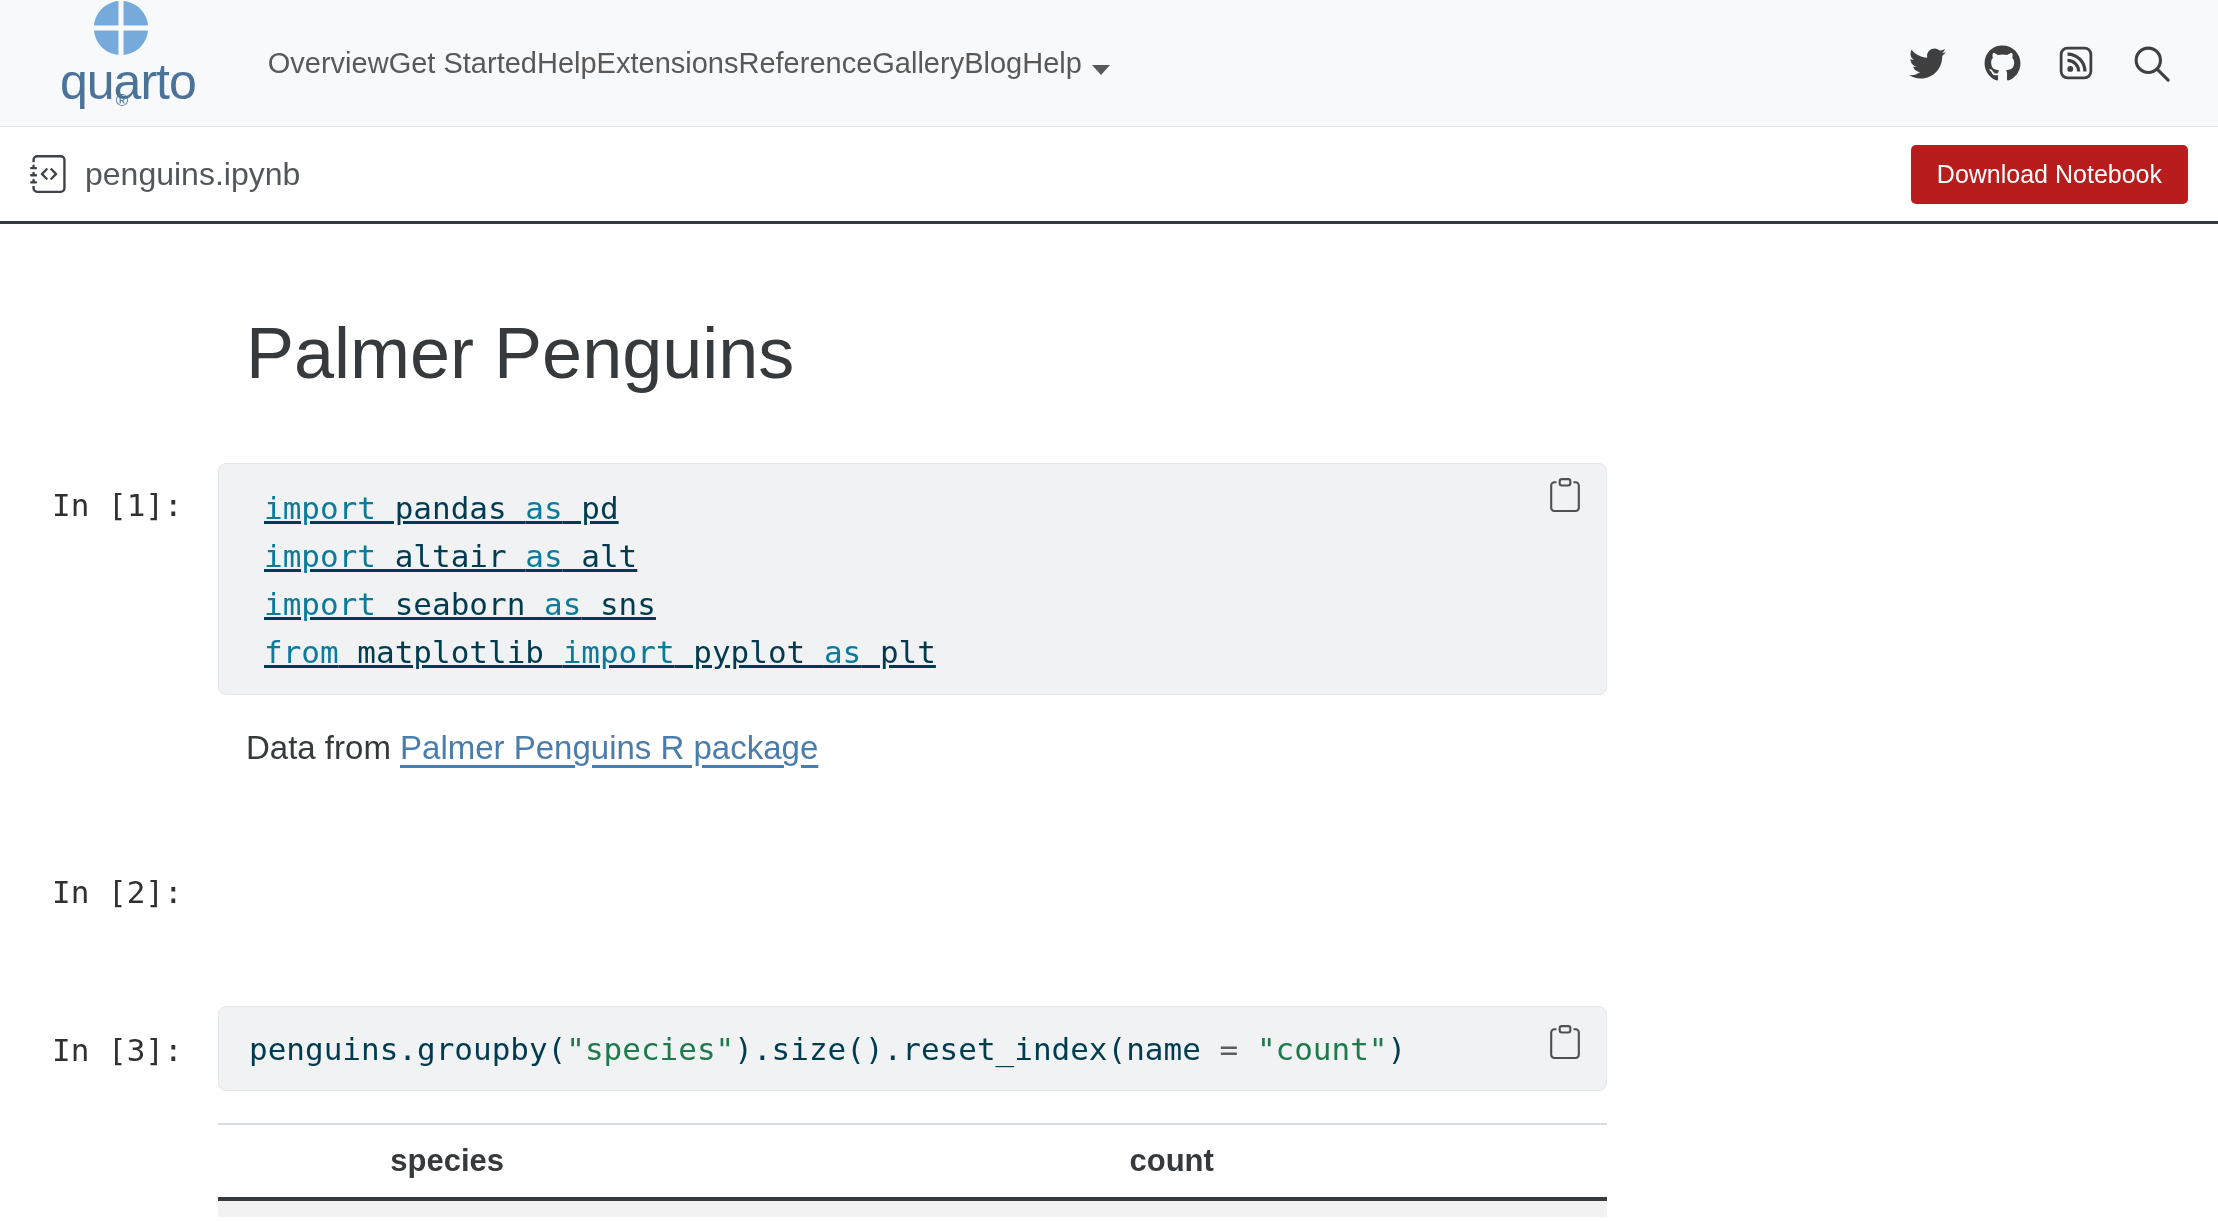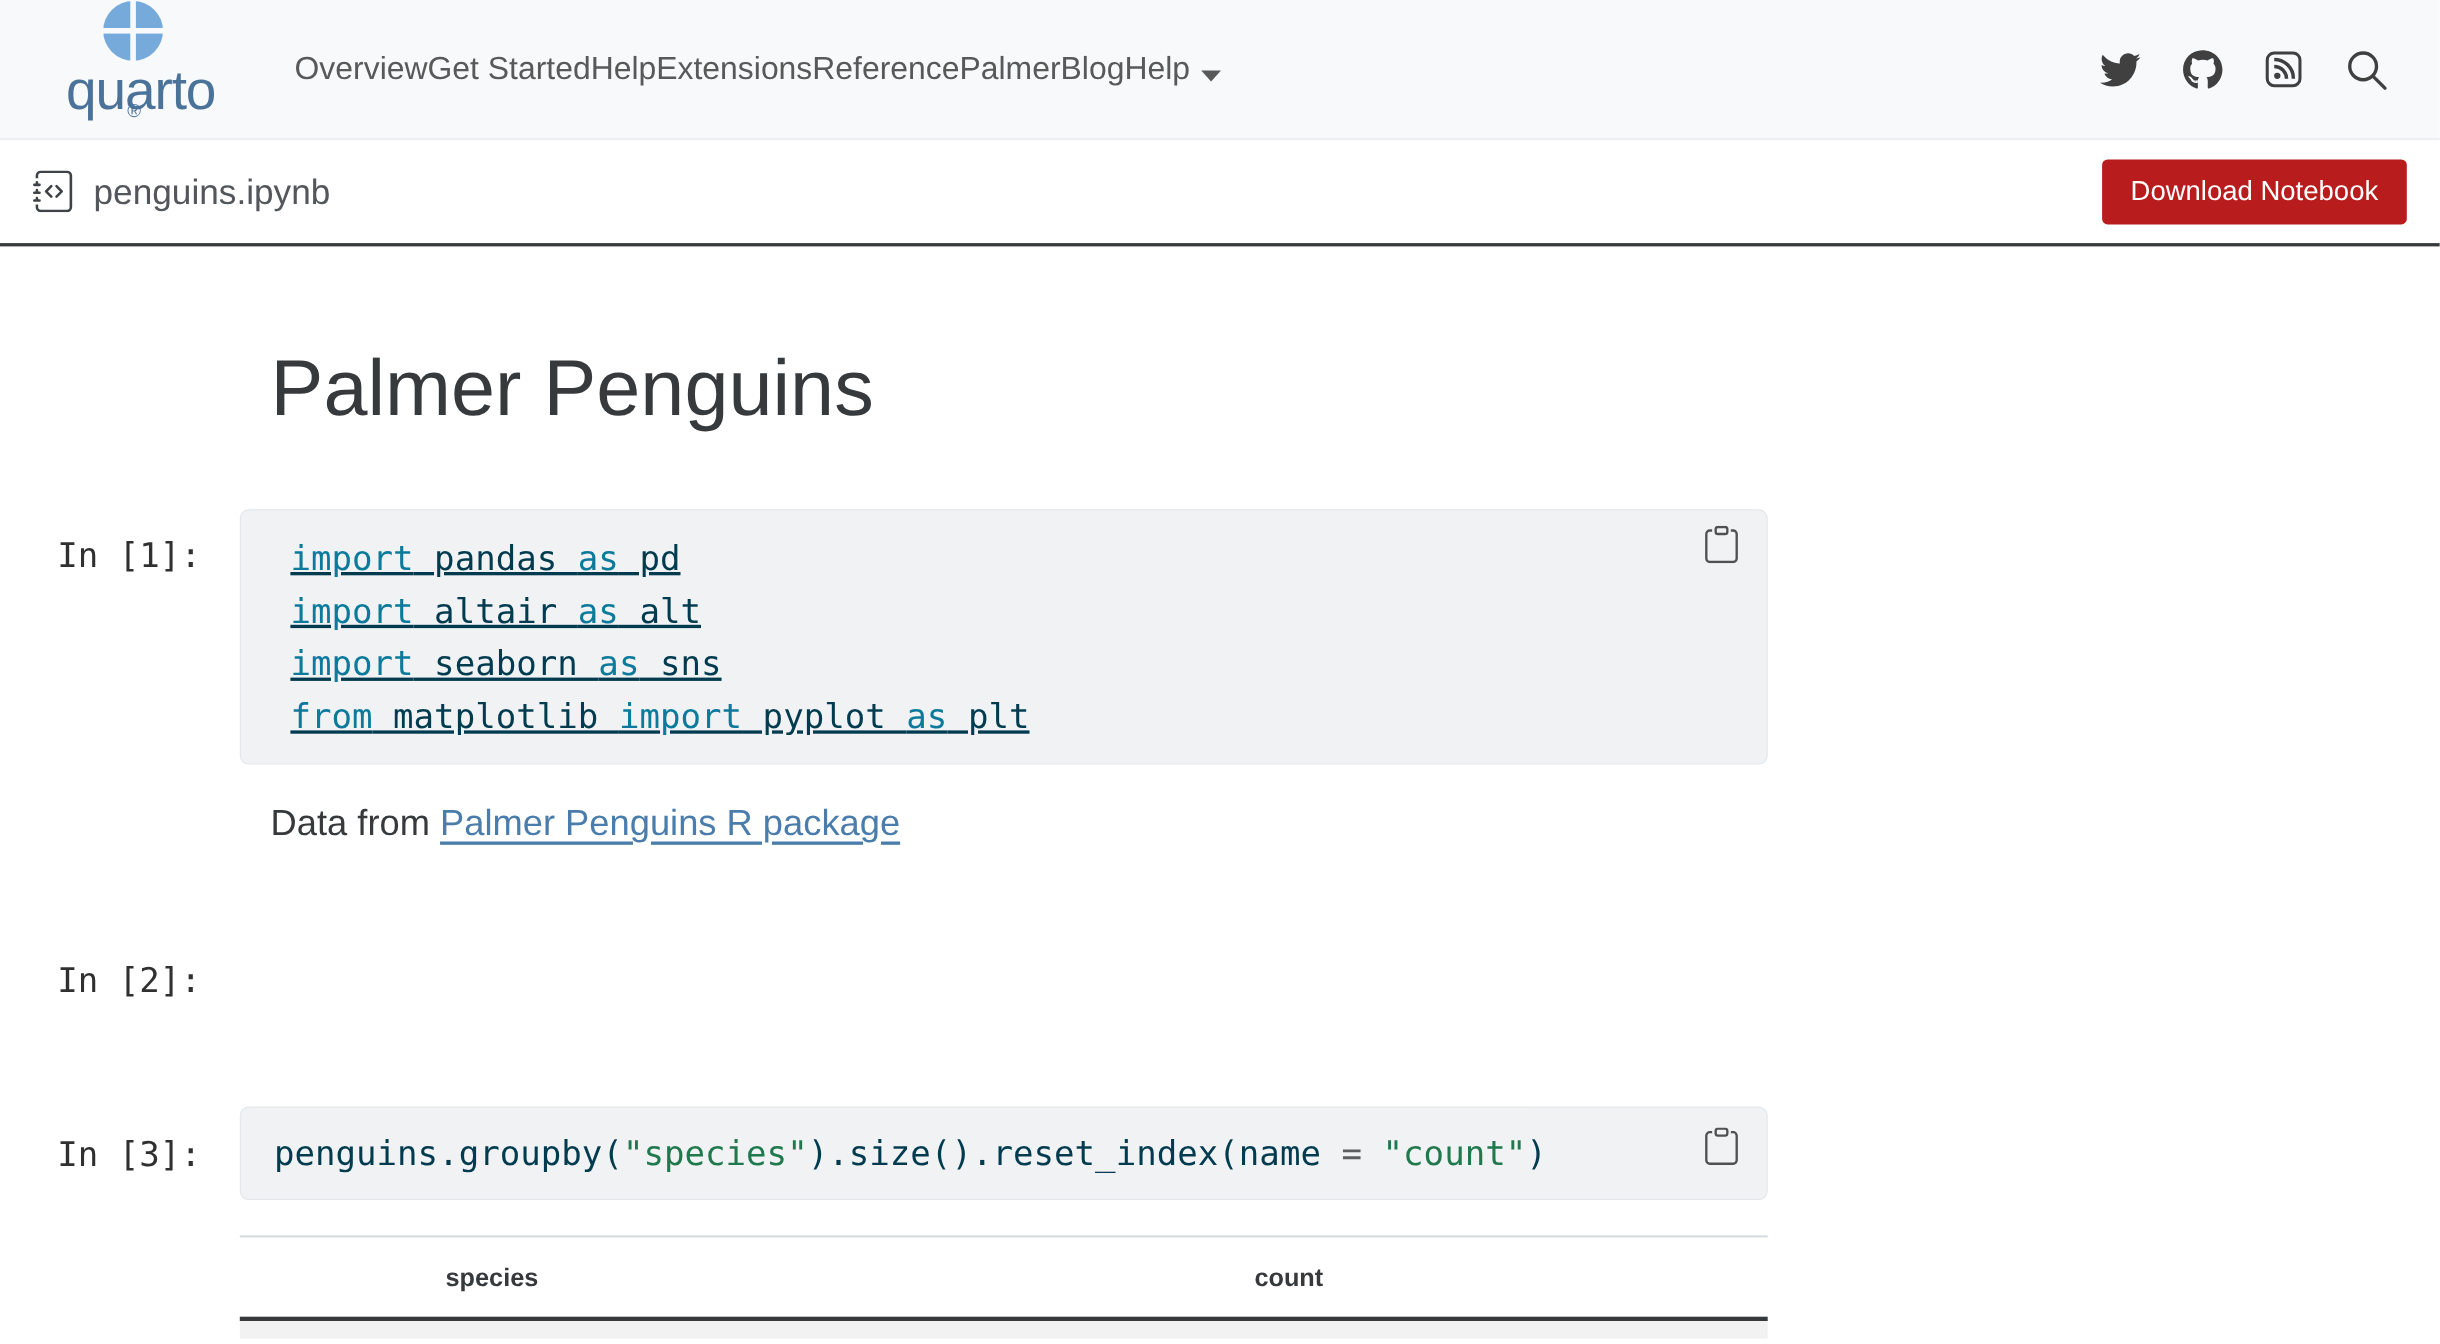--- a/index.html
+++ b/index.html
@@ -59,21 +59,21 @@
     position:absolute;top:10px;right:20px;background:none;border:none;padding:4px;cursor:pointer;
   }
   .copy-btn svg{width:34px;height:34px;display:block;}
 
   .body-para{position:absolute;left:246px;top:505px;font-size:33px;margin:0;color:#373a3c;}
   .body-para a{color:#4a7dab;text-decoration:underline;text-underline-offset:6px;text-align:center;}
 
   
   .df-table{position:absolute;left:218px;top:899px;width:1389px;border-top:2px solid #d8dde2;}
   .df-head{display:flex;align-items:center;height:72px;border-bottom:4px solid #373a3c;
-    font-weight:bold;font-size:23px;color:#373a3c;}
+    font-weight:bold;font-size:31px;color:#373a3c;}
   .df-th{text-align:center;}
   .col-species{width:33%;}
   .col-count{width:67%;padding-left:60px;box-sizing:border-box;}
   .df-stripe{height:16px;background:#f2f2f2;}
 </style>
 </head>
 <body>
 
 <nav class="navbar">
   <a class="brand">
@@ -85,21 +85,21 @@
     <span class="brand-text">quarto</span>
     <span class="reg">®</span>
   </a>
 
   <div class="nav-links">
     <a>Overview</a>
     <a>Get Started</a>
     <a>Help</a>
     <a>Extensions</a>
     <a>Reference</a>
-    <a>Palmer</a>
+    <a>Gallery</a>
     <a>Blog</a>
     <a>
       <span>Help</span><span class="caret"></span>
     </a>
   </div>
 
   <div class="nav-icons">
     <a>
       <svg viewBox="0 0 512 512" width="37" height="37" fill="#404040" aria-hidden="true">
         <path d="M459.37 151.716c.325 4.548.325 9.097.325 13.645 0 138.72-105.583 298.558-298.558 298.558-59.452 0-114.68-17.219-161.137-47.106 8.447.974 16.568 1.299 25.34 1.299 49.055 0 94.213-16.568 130.274-44.832-46.132-.975-84.792-31.188-98.112-72.772 6.498.974 12.995 1.624 19.818 1.624 9.421 0 18.843-1.3 27.614-3.573-48.081-9.747-84.143-51.98-84.143-102.985v-1.299c13.969 7.797 30.214 12.67 47.431 13.319-28.264-18.843-46.781-51.005-46.781-87.391 0-19.492 5.197-37.36 14.294-52.954 51.655 63.675 129.3 105.258 216.365 109.807-1.624-7.797-2.599-15.918-2.599-24.04 0-57.828 46.782-104.934 104.934-104.934 30.213 0 57.502 12.67 76.67 33.137 23.715-4.548 46.456-13.32 66.599-25.34-7.798 24.366-24.366 44.833-46.132 57.827 21.117-2.273 41.584-8.122 60.426-16.243-14.292 20.791-32.161 39.308-52.628 54.253z"></path>

